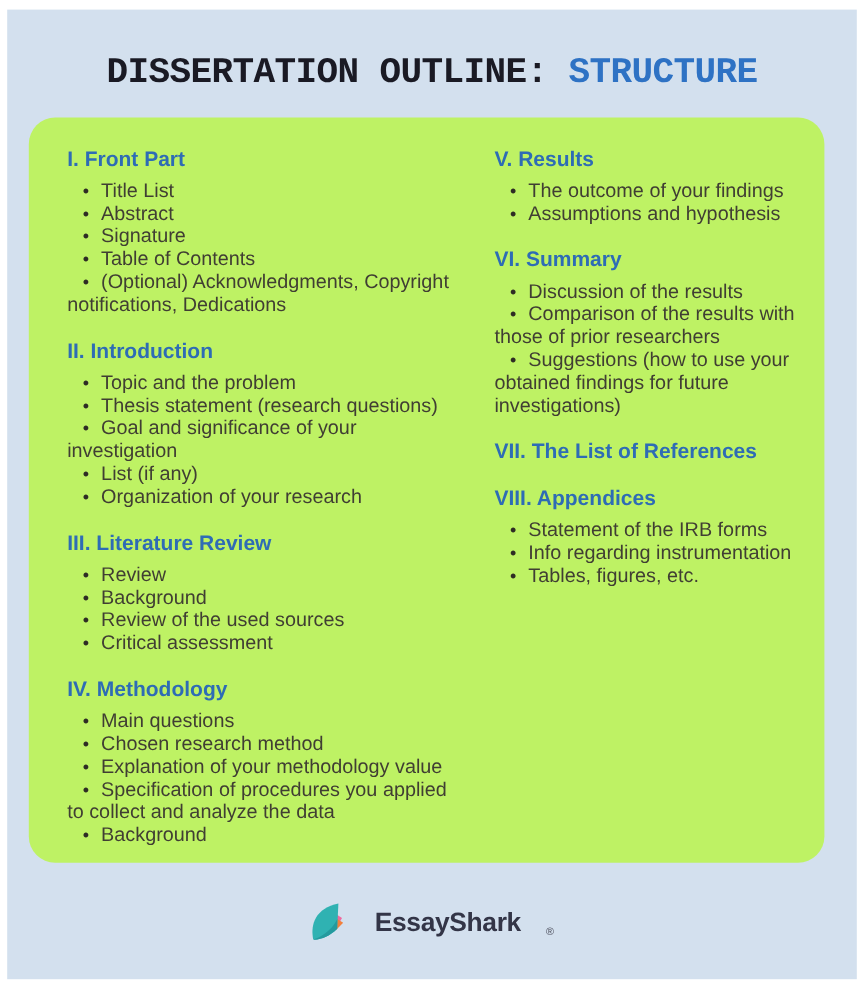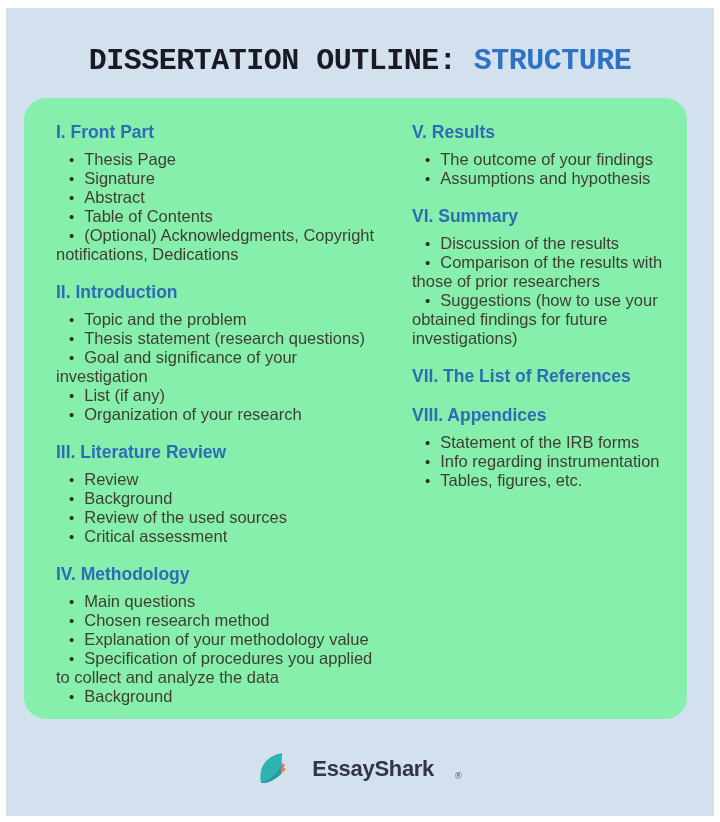--- a/index.html
+++ b/index.html
@@ -26,21 +26,21 @@
     letter-spacing: -0.5px;
     color: #1a1a24;
     white-space: nowrap;
     font-family: Liberation Mono, monospace;
   }
   .page-title .accent { color: #2e72c4; }
   .card {
     position: absolute;
     left: 24px; top: 98px;
     width: 663px; height: 621px;
-    background: #86efac;
+    background: #bef264;
     border-radius: 22px;
     box-sizing: border-box;
     padding: 14px 14px 10px 32px;
     display: flex;
     column-gap: 34px;
   }
   .col { box-sizing: border-box; }
   .col-left  { width: 322px; flex: none; }
   .col-right { flex: 1; min-width: 0; }
   .card h2 {
@@ -100,23 +100,23 @@
 
 <div class="page-title">
   <span>DISSERTATION OUTLINE: </span><span class="accent">STRUCTURE</span>
 </div>
 
 <div class="card">
   <div class="col col-left">
       <section>
         <h2>I. Front Part</h2>
         <ul>
-          <li>Thesis Page</li>
+          <li>Title List</li>
+          <li>Abstract</li>
           <li>Signature</li>
-          <li>Abstract</li>
           <li>Table of Contents</li>
           <li>(Optional) Acknowledgments, Copyright notifications, Dedications</li>
         </ul>
       </section>
       <section>
         <h2>II. Introduction</h2>
         <ul>
           <li>Topic and the problem</li>
           <li>Thesis statement (research questions)</li>
           <li>Goal and significance of your investigation</li>

